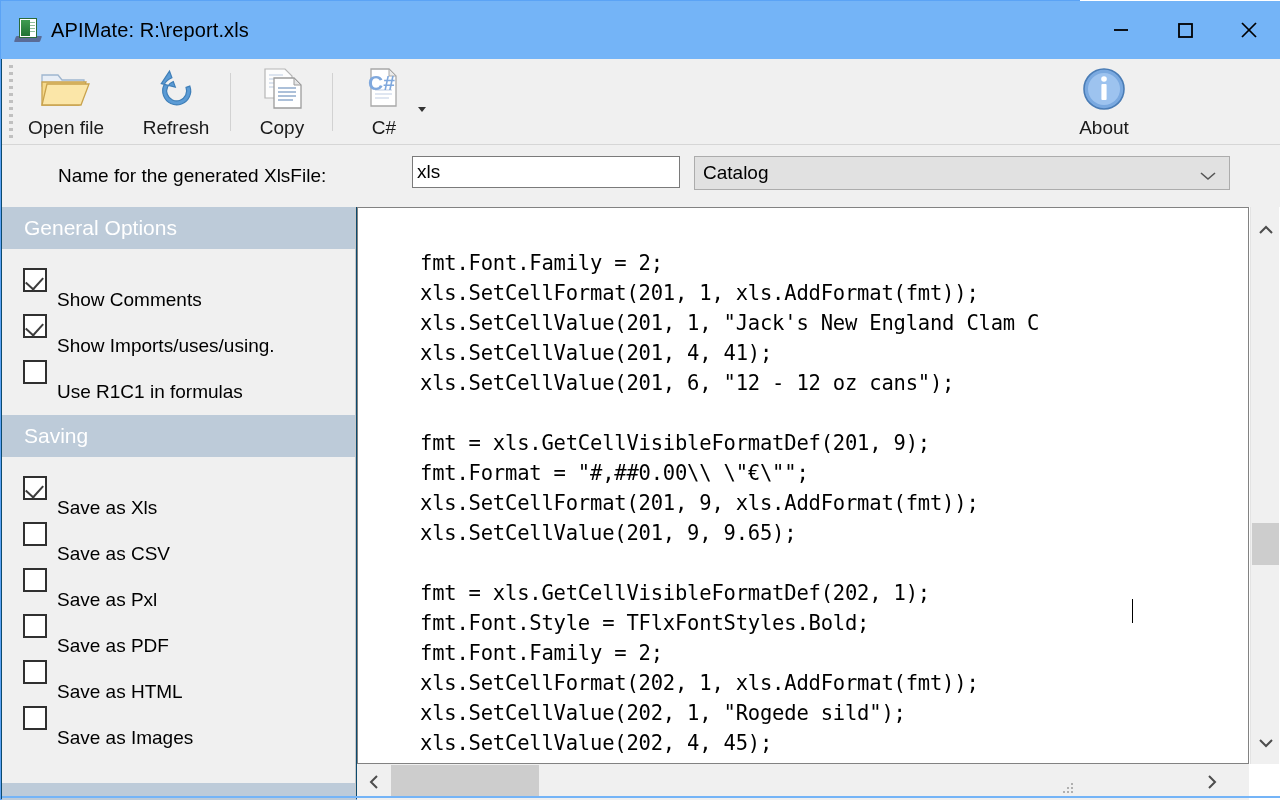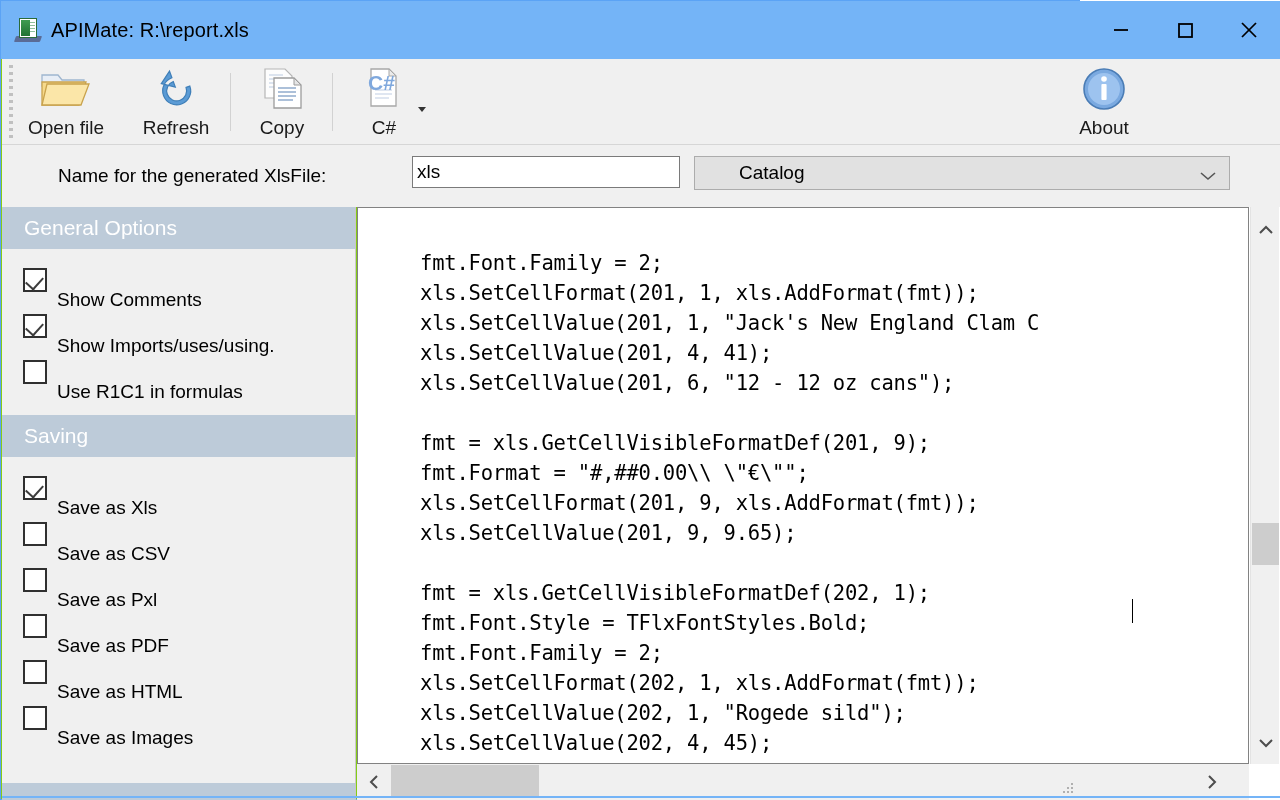--- a/index.html
+++ b/index.html
@@ -8,21 +8,21 @@
     width: 1280px;
     height: 800px;
     overflow: hidden;
     font-family: "Liberation Sans", sans-serif;
     background: #ffffff;
   }
   .app {
     position: relative;
     width: 1080px;
     height: 800px;
-    background: #84cc16;
+    background: #0c4a6e;
     box-sizing: border-box;
     border: 1px solid #5ba3f5;
   }
 
   
   .titlebar {
     position: absolute;
     left: 0; top: 0;
     width: 1280px;
     height: 58px;
@@ -179,21 +179,20 @@
   }
   .combo {
     position: absolute;
     left: 692px; top: 11px;
     width: 536px; height: 34px;
     background: #e1e1e1;
     border: 1px solid #acacac;
     box-sizing: border-box;
     display: flex;
     align-items: center;
-    padding-left: 36px;
   }
   .combo-text {
     font-size: 19px;
     color: #000;
     padding-left: 8px;
   }
   .combo-arrow {
     position: absolute;
     right: 12px; top: 11px;
   }

